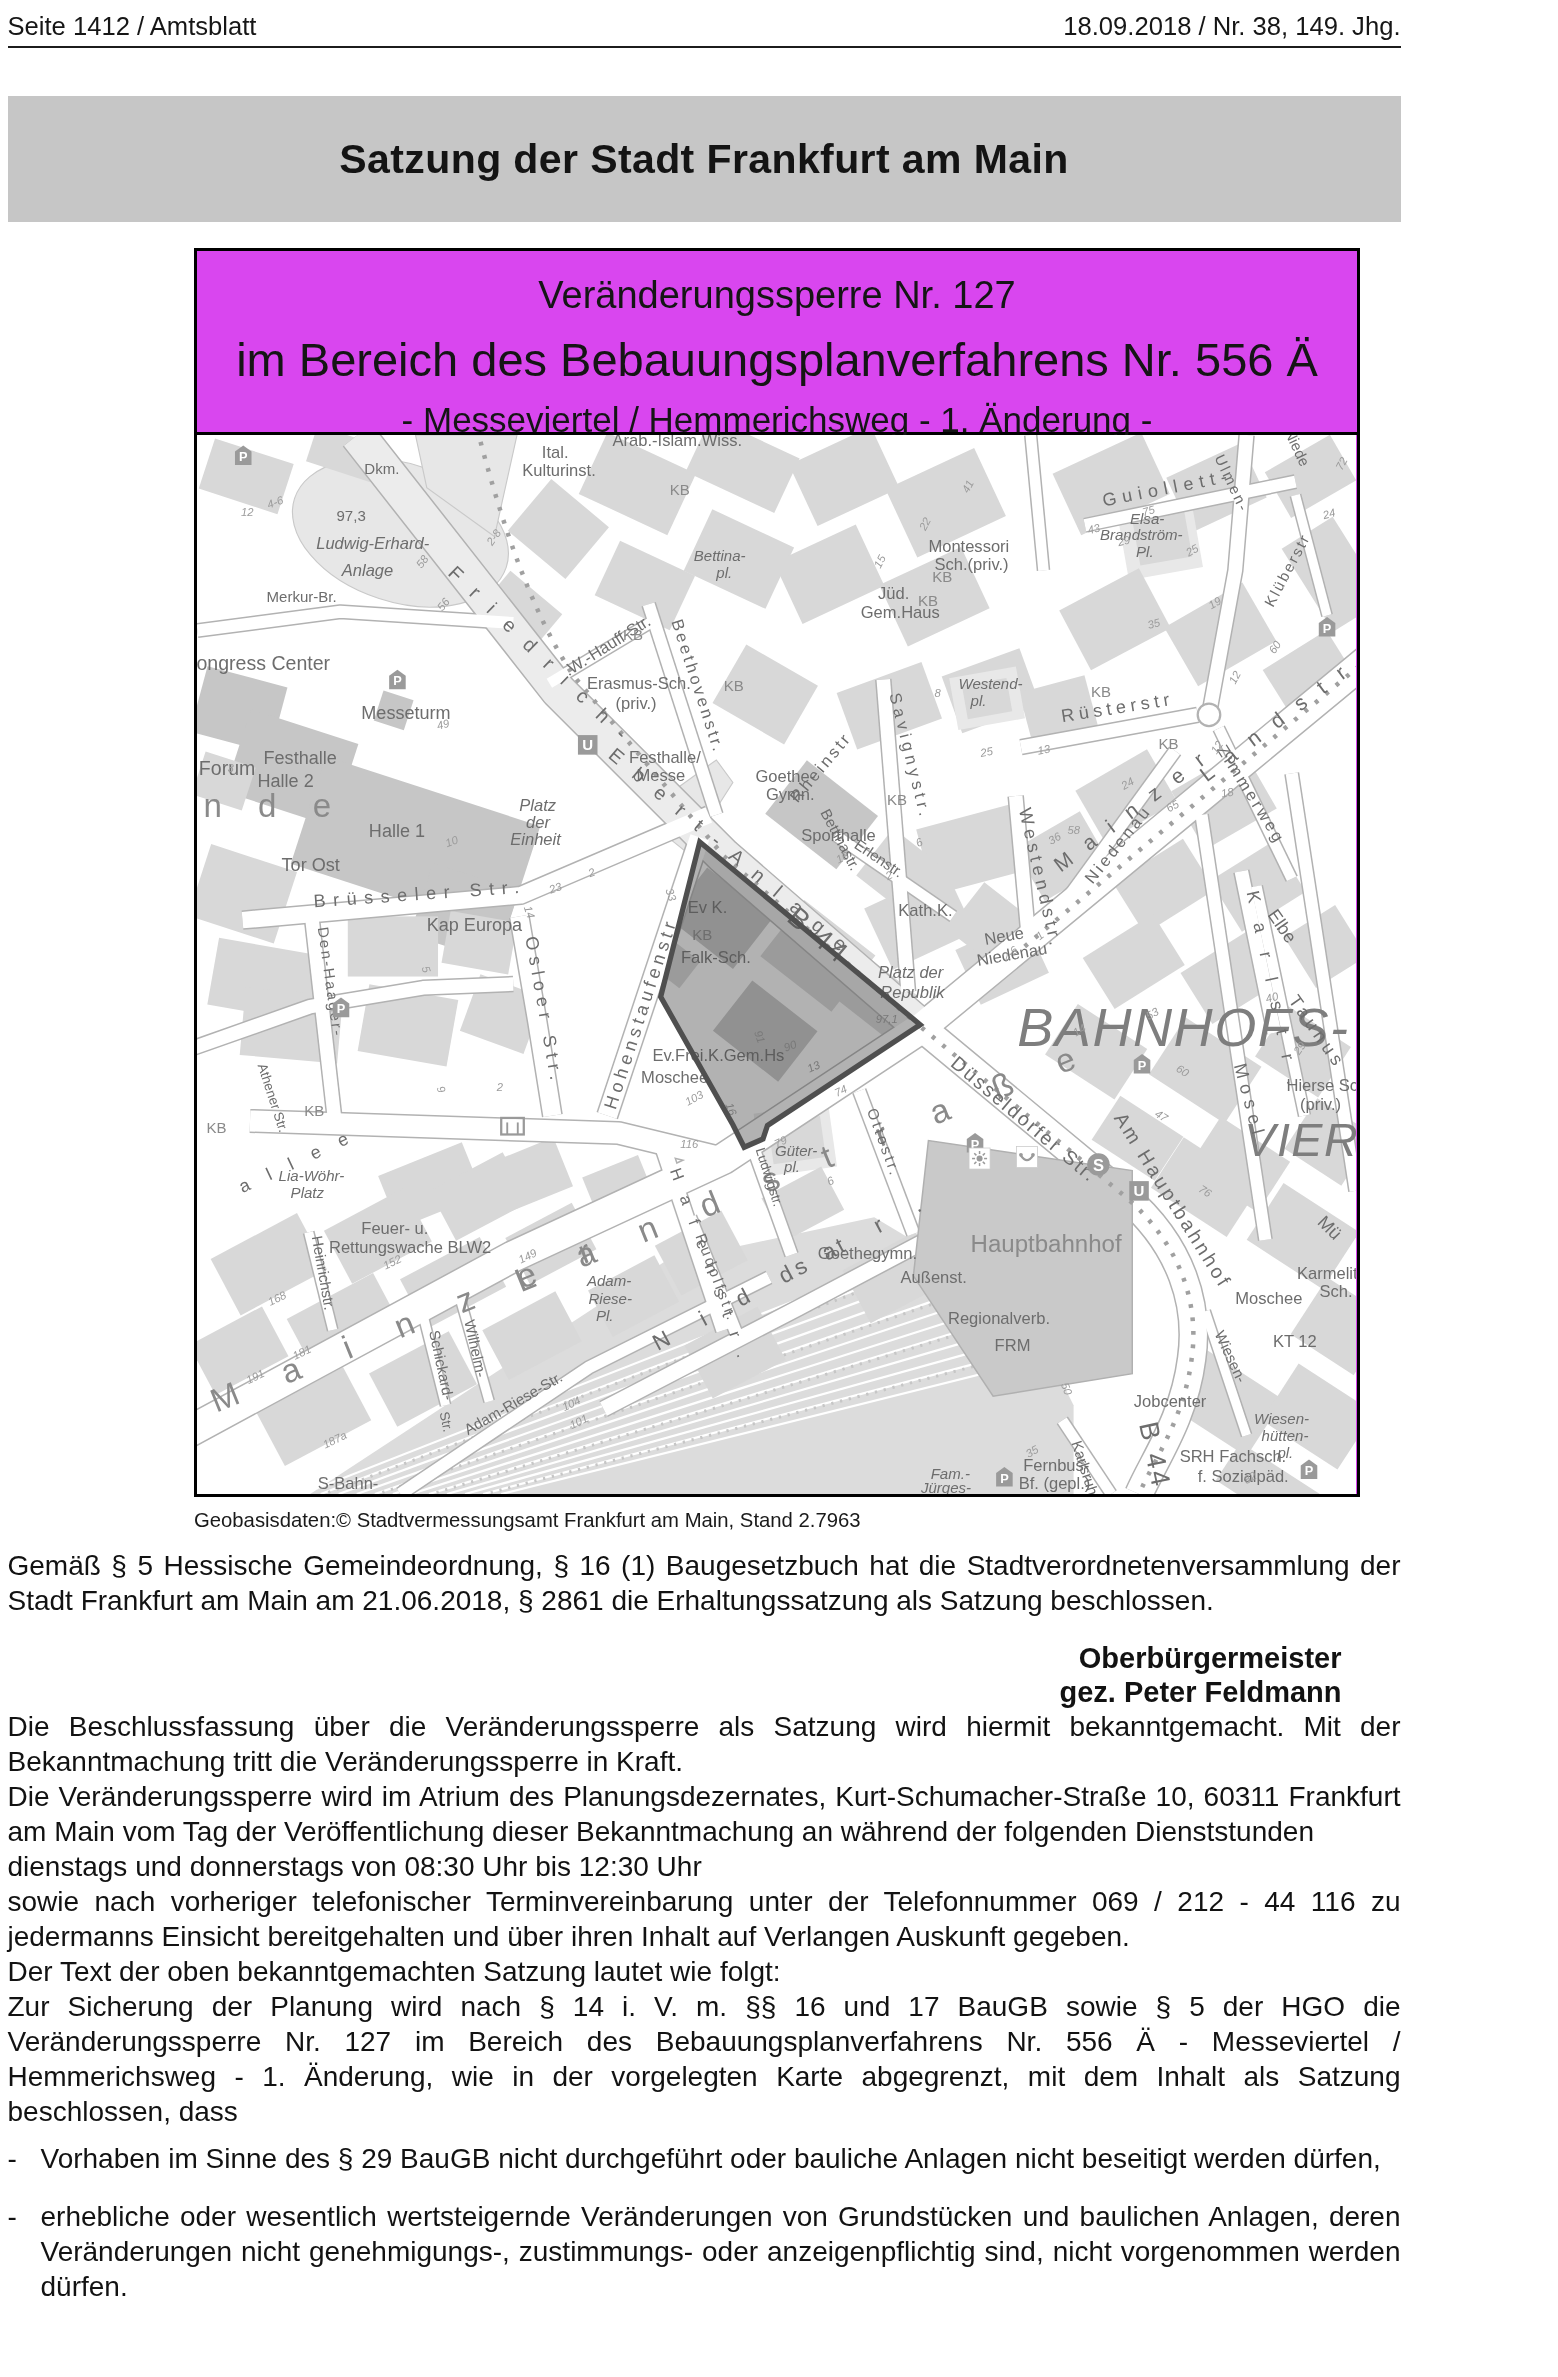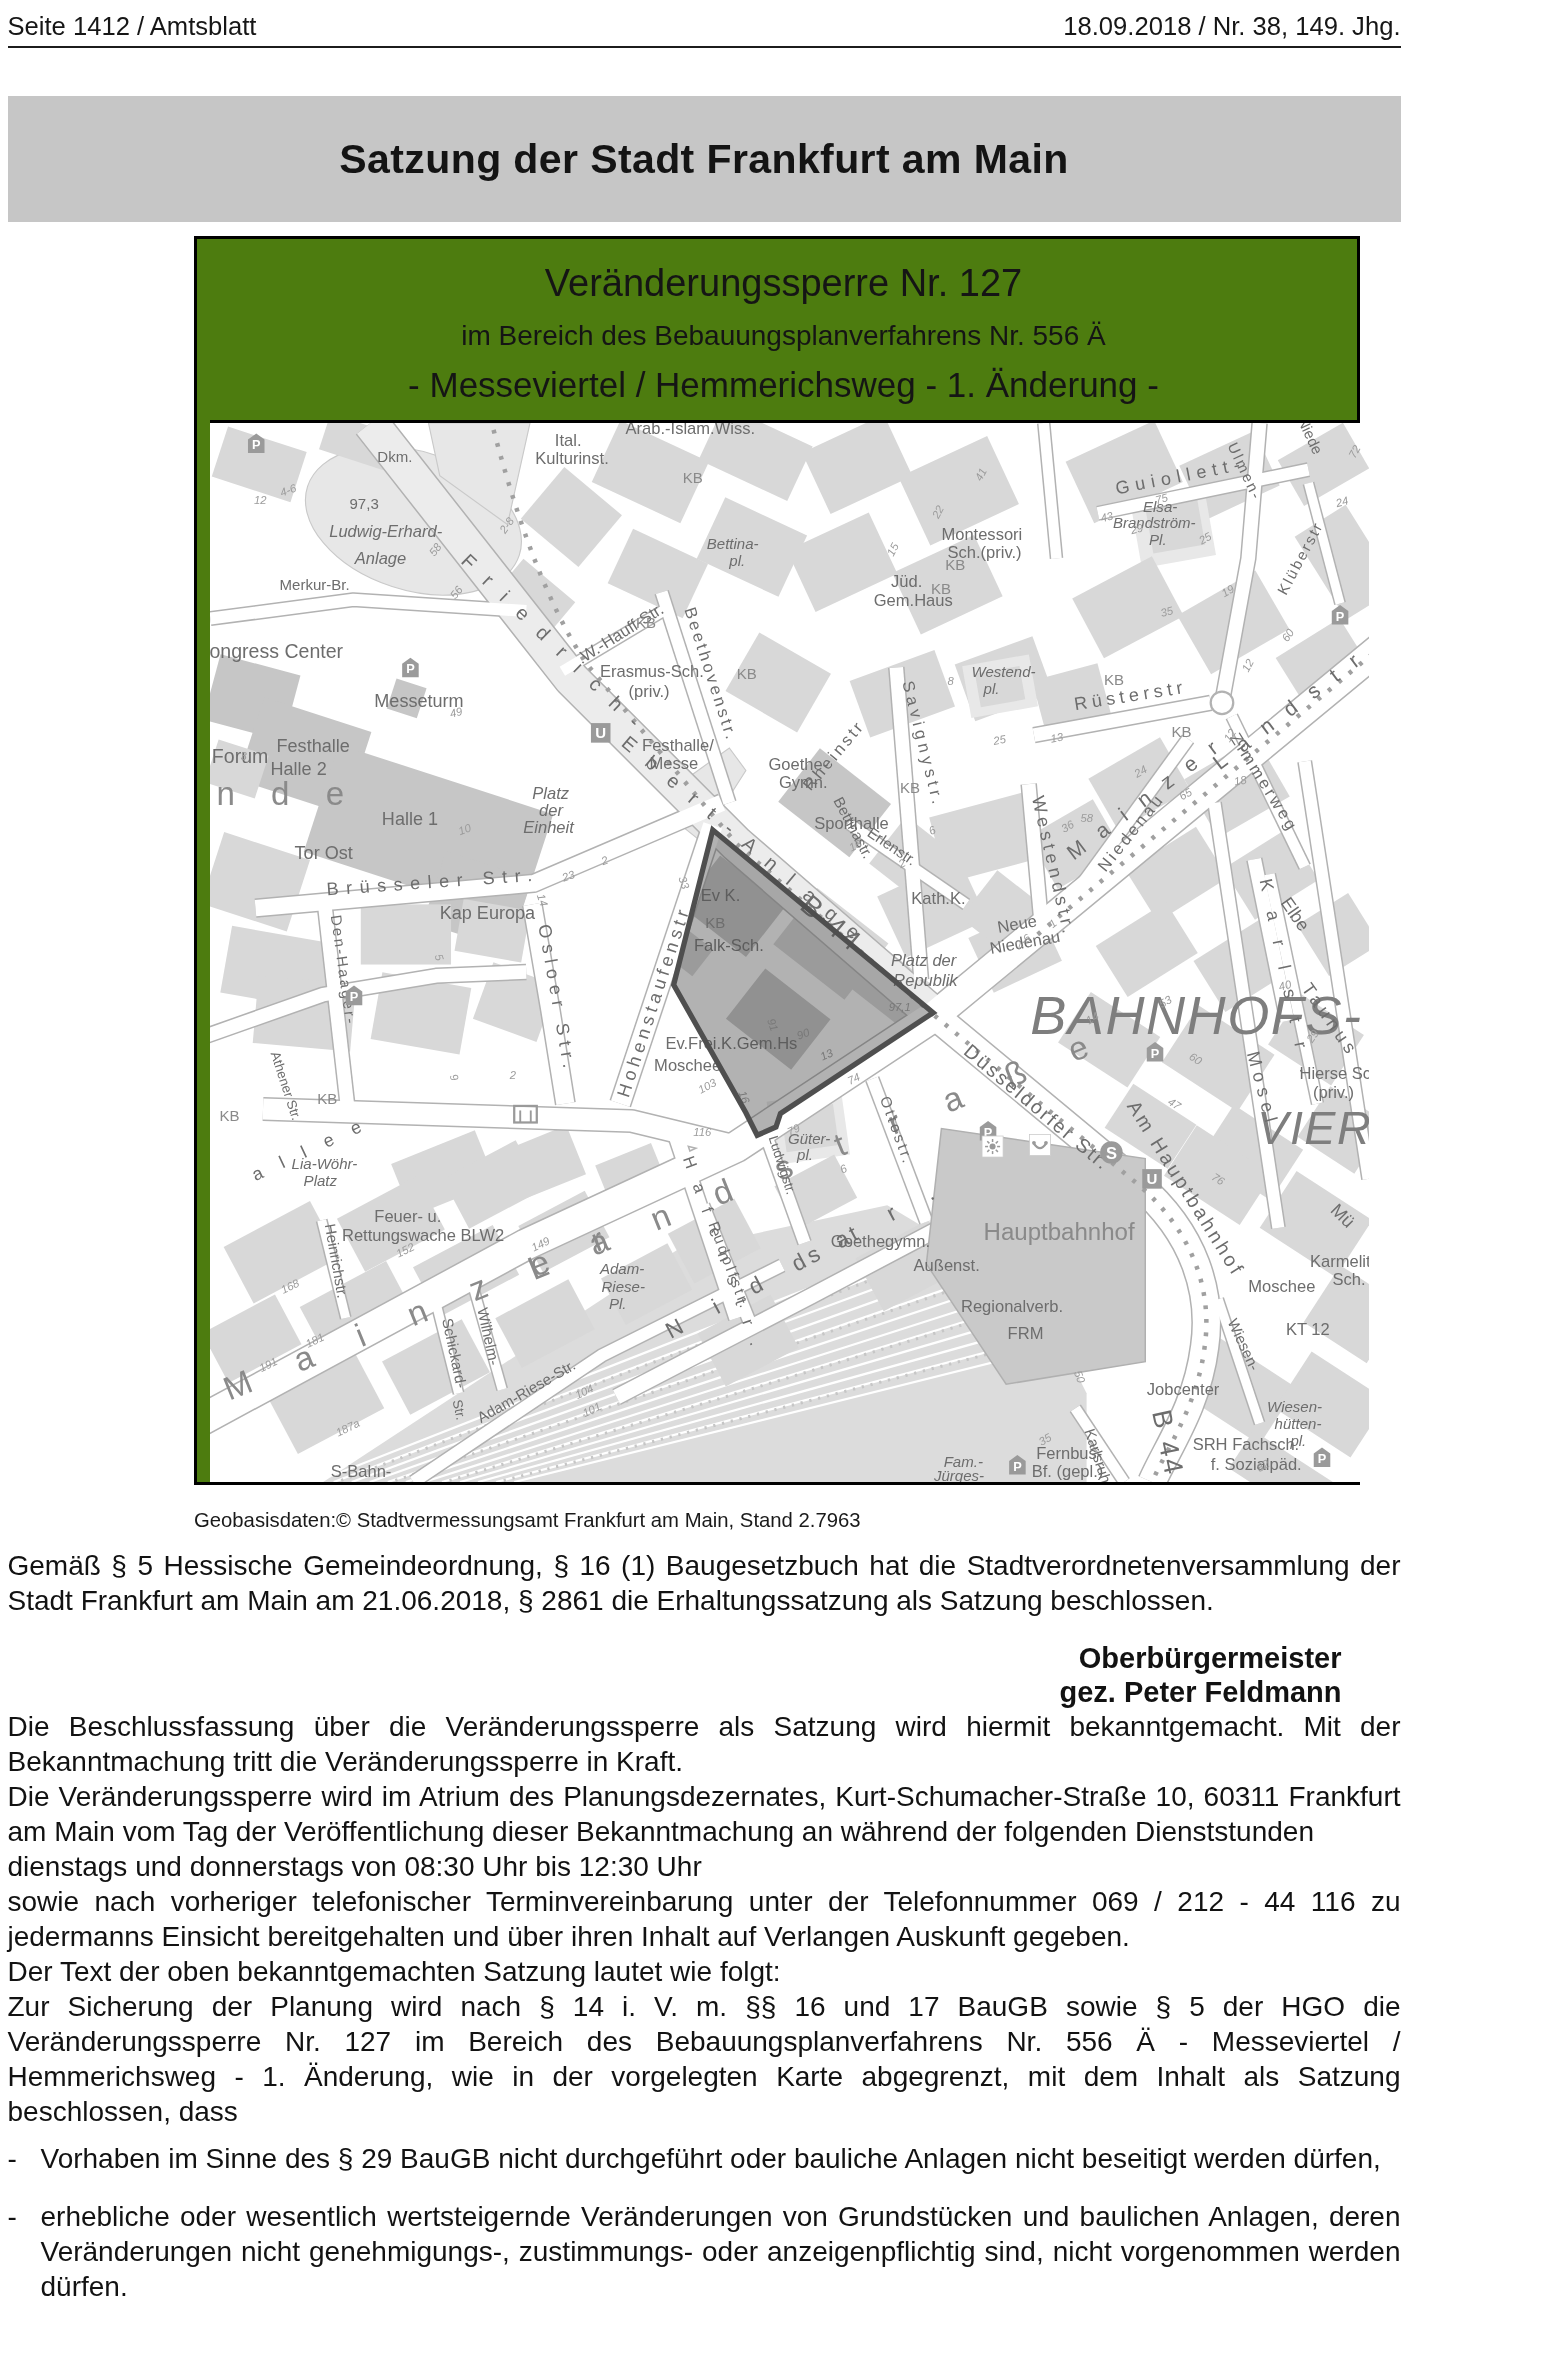--- a/index.html
+++ b/index.html
@@ -4,25 +4,25 @@
 <style>
   html,body{margin:0;padding:0;background:#ffffff;}
   .page{position:relative;width:1408px;height:2377px;background:#fff;overflow:hidden;
         font-family:"Liberation Sans", sans-serif;color:#111;}
   .header{position:absolute;top:0;left:7.5px;right:7.5px;height:41px;
           border-bottom:2.3px solid #1c1c1c;display:flex;justify-content:space-between;
           align-items:flex-end;padding-bottom:5.3px;font-size:25.6px;color:#161616;}
   .banner{position:absolute;top:96px;left:7.5px;right:7.5px;height:126px;background:#c6c6c6;
           display:flex;align-items:center;justify-content:center;}
   .banner-title{font-size:41px;font-weight:bold;color:#141414;letter-spacing:0.4px;}
-  .figure{position:absolute;top:236px;left:194px;width:1166px;border:3.8px solid #000;
-          box-sizing:border-box;background:#4d7c0f;padding-left:13px;}
+  .figure{position:absolute;top:248px;left:194px;width:1166px;border:3.8px solid #000;
+          box-sizing:border-box;background:#d946ef;}
   .fig-title{height:184px;border-bottom:3px solid #000;text-align:center;box-sizing:border-box;}
   .fig-line1{font-size:38px;padding-top:22.6px;color:#151515;}
-  .fig-line2{font-size:28px;padding-top:15px;color:#151515;}
+  .fig-line2{font-size:47px;padding-top:15px;color:#151515;}
   .fig-line3{font-size:35px;padding-top:13.5px;color:#151515;}
   .map-wrap{position:relative;width:1159px;height:1059px;overflow:hidden;background:#fff;}
   .map-wrap svg{display:block;}
   .caption{position:absolute;top:1509px;left:194px;font-size:20.3px;color:#1a1a1a;}
   .body{position:absolute;top:1548px;left:7.5px;right:7.5px;font-size:28px;line-height:35px;
         text-align:justify;color:#121212;}
   .body p{margin:0;}
   .sig{margin-top:23px;text-align:right;padding-right:59px;font-weight:bold;
        font-size:29px;line-height:34px;}
   .mt-p2{margin-top:18px;} .mt-p3{margin-top:16.6px;} .mt-p4{margin-top:19.6px;}

